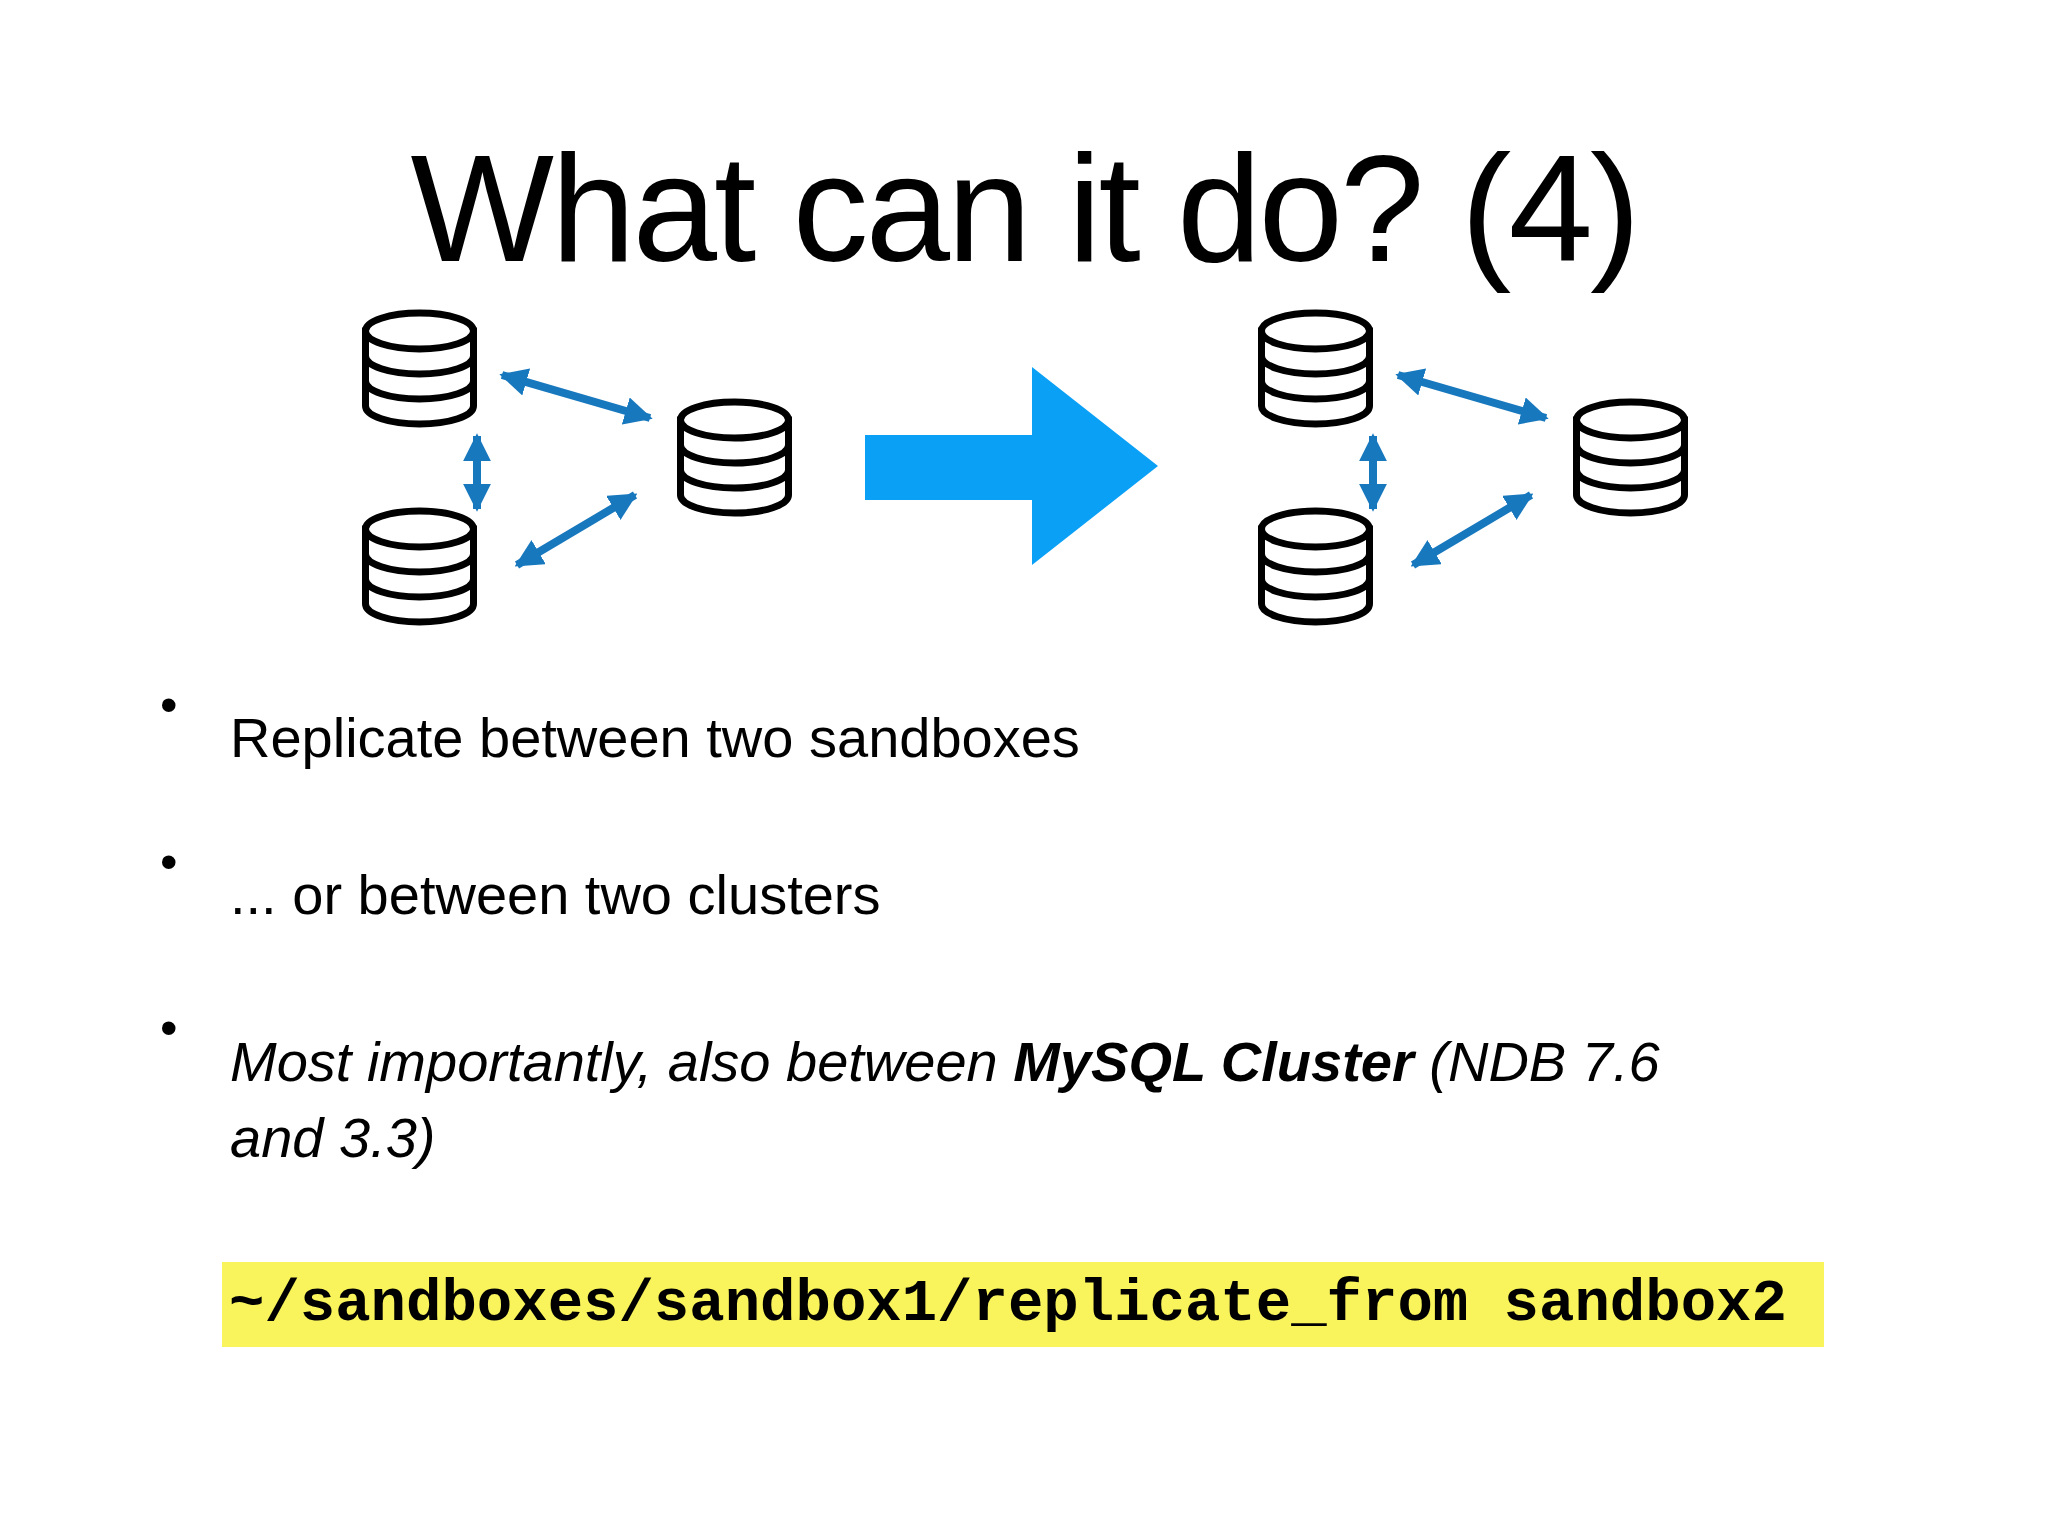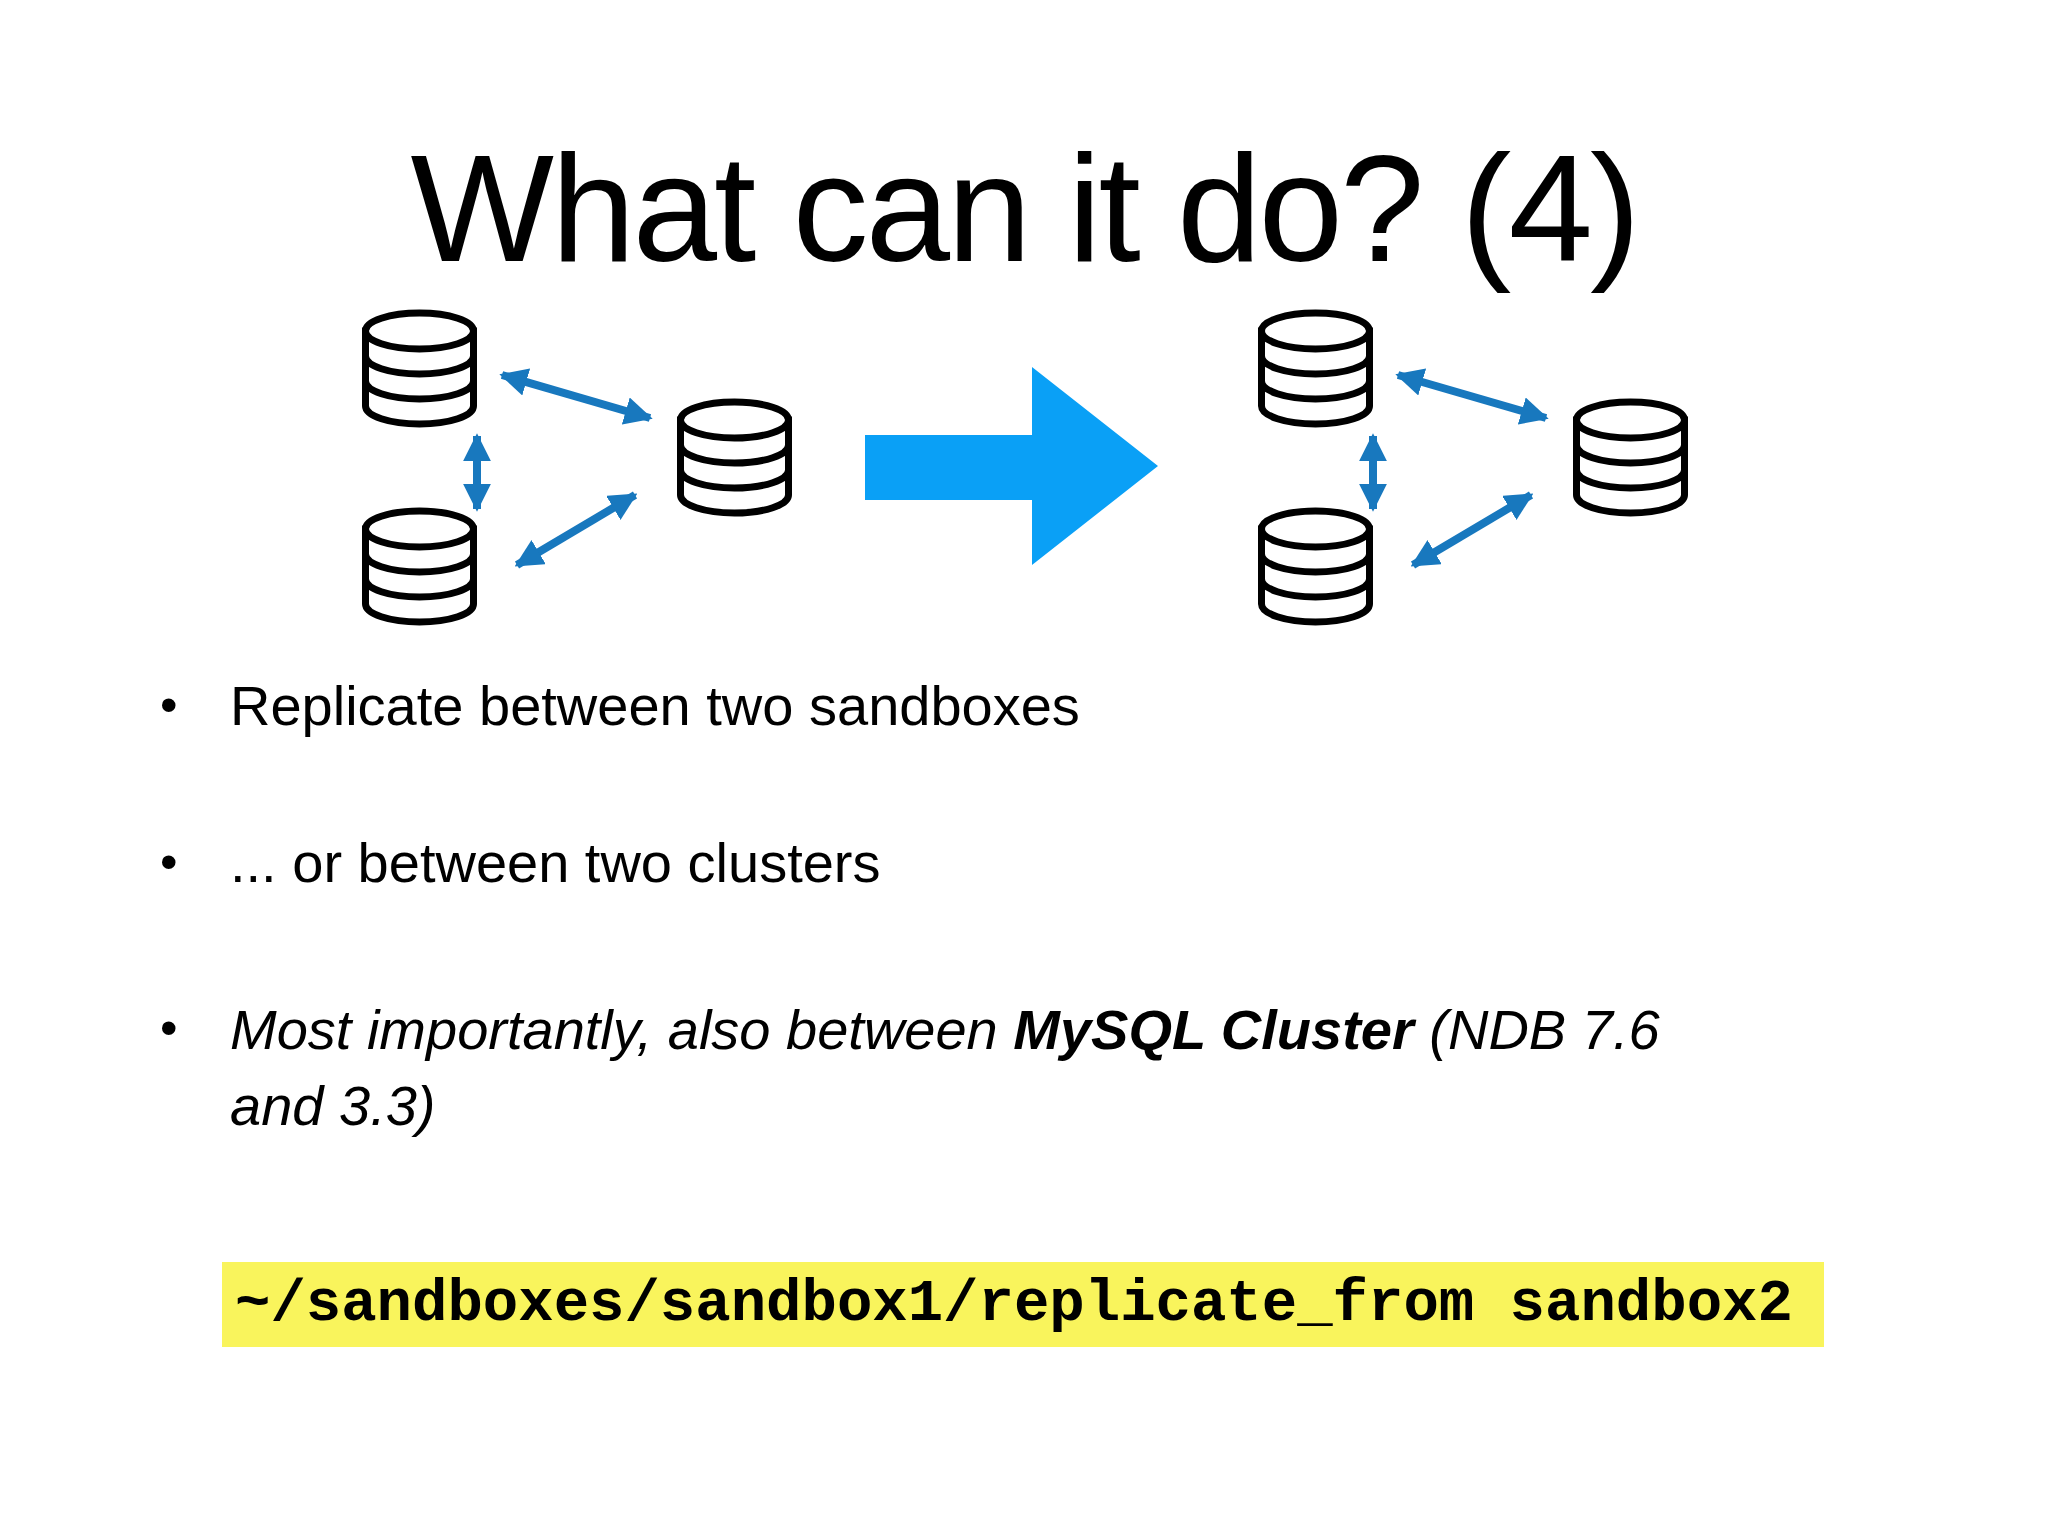--- a/index.html
+++ b/index.html
@@ -11,31 +11,31 @@
     position:absolute;left:0;top:132px;width:2048px;text-align:center;
     font-size:152px;line-height:153px;font-weight:400;letter-spacing:-3px;
     white-space:nowrap;color:#000;
   }
   .diagram{position:absolute;left:0;top:0;width:2048px;height:1536px;}
   .bullet{
     position:absolute;left:160px;display:flex;align-items:flex-start;
     font-size:56px;line-height:73px;color:#000;letter-spacing:0;
   }
   .bullet .dot{width:70px;flex:0 0 70px;font-size:50px;line-height:73px;}
-  .bullet .btext{white-space:nowrap;}
+  .bullet .btext{white-space:nowrap;margin-top:32px;}
   .bullet.b3 .btext{line-height:76px;font-style:italic;}
   .b1{top:669px;}
   .b2{top:826px;}
   .b3{top:992px;}
   .code-box{
     position:absolute;left:222px;top:1262px;width:1602px;height:85px;
   }
   .code-text{
     display:block;font-family:"Liberation Mono",monospace;font-weight:700;
-    font-size:59px;line-height:85px;padding-left:13px;white-space:nowrap;color:#000;
+    font-size:59px;line-height:85px;padding-left:7px;white-space:nowrap;color:#000;
   }
 </style>
 </head>
 <body>
 
 <div class="slide">
 
   <div class="title">What can it do? (4)</div>
 
   <svg class="diagram" viewBox="0 0 2048 1536" xmlns="http://www.w3.org/2000/svg">

